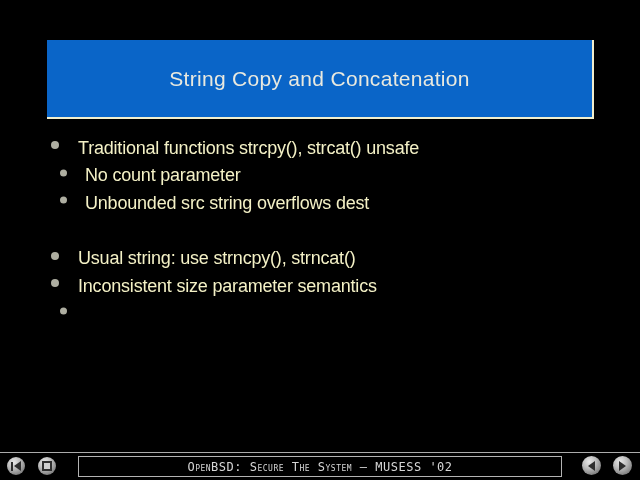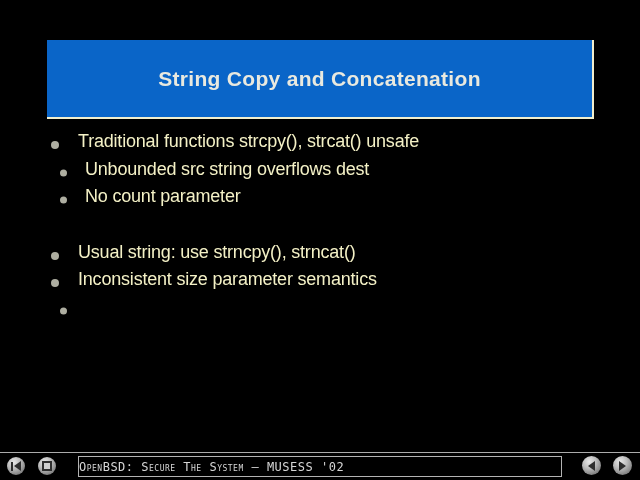--- a/index.html
+++ b/index.html
@@ -16,34 +16,34 @@
     position: absolute;
     left: 47px; top: 40px;
     width: 545px; height: 77px;
     background: var(--title-box-fill, #0a65c8);
     border-right: 2px solid var(--title-box-border, #f2efce);
     border-bottom: 2px solid var(--title-box-border, #f2efce);
     display: flex; align-items: center; justify-content: center;
   }
   .title-text {
     font-size: 21px;
-    font-weight: bold;
+    font-weight: normal;
     letter-spacing: 0.3px;
     color: var(--title-text, #e9e9df);
   }
 
   
   .bullets {
     position: absolute;
     left: 0; top: 131px; width: 640px;
   }
   .row {
     position: relative;
     height: 27.7px;
-    display: flex; align-items: flex-start;
+    display: flex; align-items: flex-end;
     font-size: 18px;
     letter-spacing: -0.2px;
     color: var(--body-text, #f4f1c6);
     white-space: nowrap;
   }
   .spacer { height: 27.7px; }
   .dot {
     position: absolute;
     border-radius: 50%;
     background: var(--bullet-dot, #aeaea1);
@@ -96,21 +96,21 @@
     width: 6px; height: 6px;
     border: 2px solid var(--nav-glyph, #2e2e2e);
     background: #cfcfcf;
   }
 
   .status-box {
     position: absolute;
     left: 78px; top: 456px;
     width: 482px; height: 19px;
     border: 1px solid var(--statusbar-border, #b3b3b3);
-    display: flex; align-items: center; justify-content: flex-start;
+    display: flex; align-items: center; justify-content: center;
   }
   .status-text {
     font-family: "DejaVu Sans Mono", monospace;
     font-size: 12px;
     font-variant: small-caps;
     letter-spacing: 0.5px;
     color: var(--statusbar-text, #d6d6d6);
     white-space: nowrap;
   }
 </style>
@@ -123,25 +123,25 @@
     <span class="title-text">String Copy and Concatenation</span>
   </div>
 
   <div class="bullets" id="bullets">
       <div class="row l1">
         <span class="dot"></span>
         <span class="txt">Traditional functions strcpy(), strcat() unsafe</span>
       </div>
       <div class="row l2">
         <span class="dot"></span>
-        <span class="txt">Unbounded src string overflows dest</span>
+        <span class="txt">No count parameter</span>
       </div>
       <div class="row l2">
         <span class="dot"></span>
-        <span class="txt">No count parameter</span>
+        <span class="txt">Unbounded src string overflows dest</span>
       </div>
       <div class="spacer"></div>
       <div class="row l1">
         <span class="dot"></span>
         <span class="txt">Usual string: use strncpy(), strncat()</span>
       </div>
       <div class="row l1">
         <span class="dot"></span>
         <span class="txt">Inconsistent size parameter semantics</span>
       </div>

